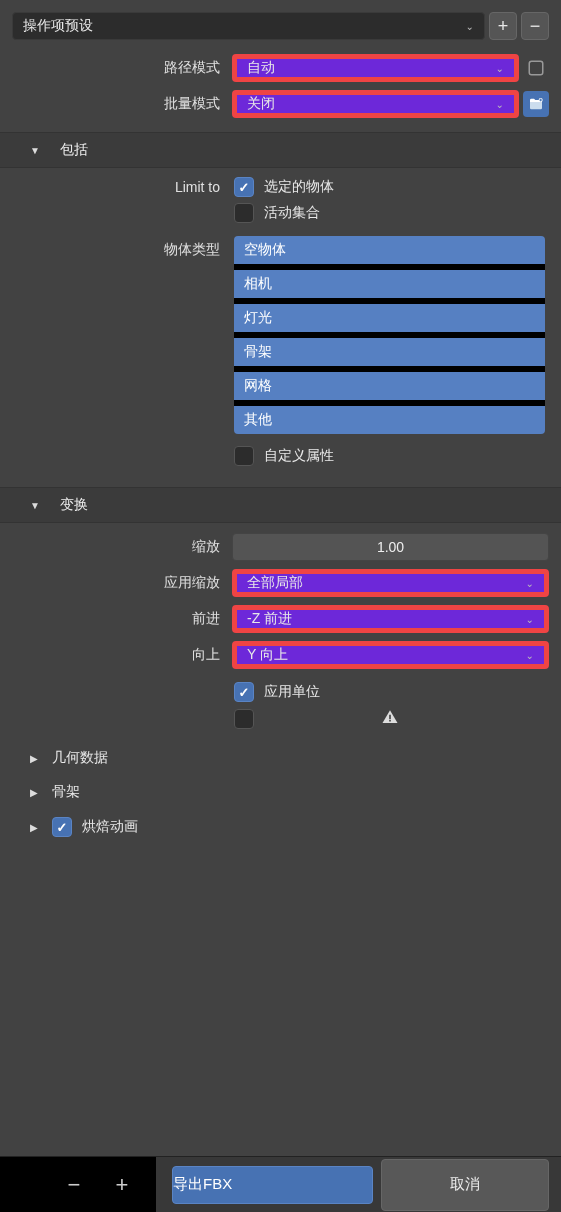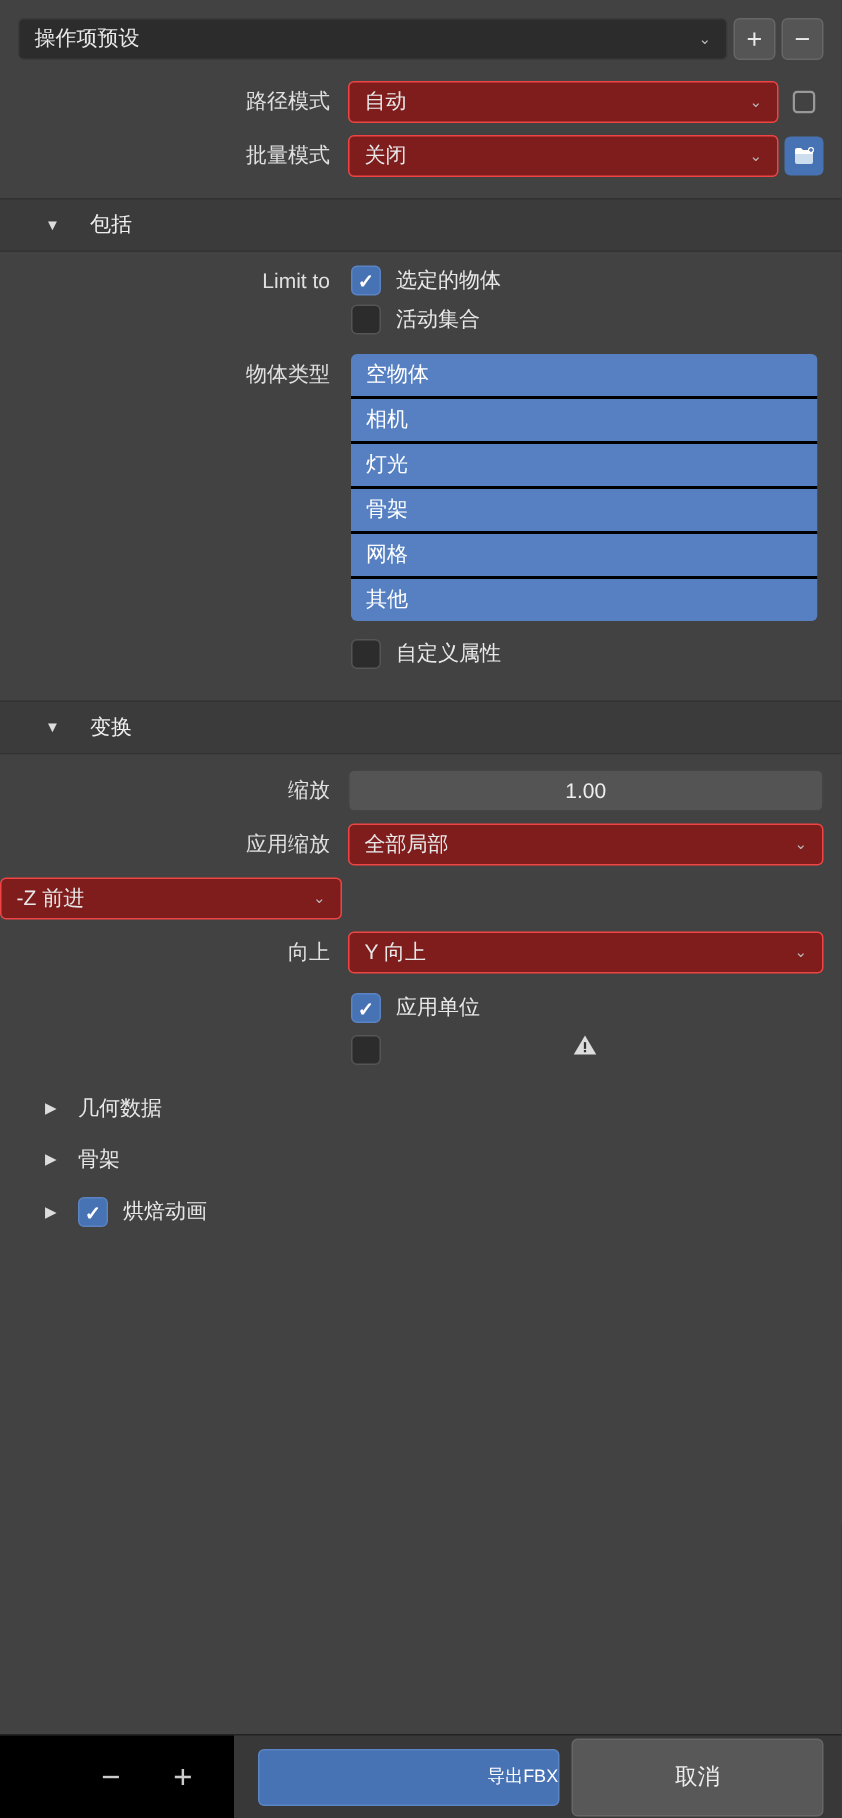--- a/index.html
+++ b/index.html
@@ -62,22 +62,22 @@
     align-items: center;
   }
   .prop-grid.no-trail { grid-template-columns: 228px 1fr; padding-right: 12px; }
   .prop-label {
     text-align: right;
     color: #e0e0e0;
     padding-right: 8px;
   }
   .select {
     height: 28px;
-    background: #7f1d1d;
-    border: 1px solid #ef4444;
+    background: #6d28d9;
+    border: 5px solid #ef4444;
     border-radius: 4px;
     color: #e8e8e8;
     padding: 0 10px;
     display: flex;
     align-items: center;
     justify-content: space-between;
     cursor: pointer;
     text-align: right;
   }
   .numfield {
@@ -156,21 +156,21 @@
     display: flex;
     flex-direction: column;
     border-radius: 4px;
     overflow: hidden;
     margin-right: 4px;
   }
   .enum-item {
     background: #5680c2;
     color: #fff;
     padding: 5px 10px;
-    border-bottom: 2px solid #000000;
+    border-bottom: 6px solid #000000;
     cursor: pointer;
   }
   .enum-item:last-child { border-bottom: none; }
 
   .warn-row {
     display: grid;
     grid-template-columns: 228px 24px 1fr 28px;
     gap: 6px;
     align-items: center;
     padding: 3px 12px 3px 0;
@@ -208,22 +208,22 @@
     gap: 20px;
   }
   .footer-left .sym { width: 28px; text-align:center; font-size: 22px; color: #ccc; cursor:pointer; }
   .btn-main {
     flex: 1.2;
     height: 38px;
     background: #4772b3;
     color: #fff;
     border: 1px solid #5a84c4;
     border-radius: 4px;
-    font-size: 12px;
-    display:flex; align-items:center; justify-content:flex-end;
+    font-size: 15px;
+    display:flex; align-items:center; justify-content:flex-start;
     cursor: pointer;
     margin-left: 8px;
   }
   .btn-secondary {
     flex: 1;
     height: 52px;
     background: #585858;
     color: #eee;
     border: 1px solid #666;
     border-radius: 4px;
@@ -327,20 +327,21 @@
       </div>
     </div>
     <div class="prop-grid no-trail">
       <div class="prop-label">应用缩放</div>
       <div class="select">
         <span>全部局部</span>
         <span class="chev">⌄</span>
       </div>
     </div>
     <div class="prop-grid no-trail">
+      <div class="prop-label">前进</div>
       <div class="select">
         <span>-Z 前进</span>
         <span class="chev">⌄</span>
       </div>
     </div>
     <div class="prop-grid no-trail">
       <div class="prop-label">向上</div>
       <div class="select">
         <span>Y 向上</span>
         <span class="chev">⌄</span>

